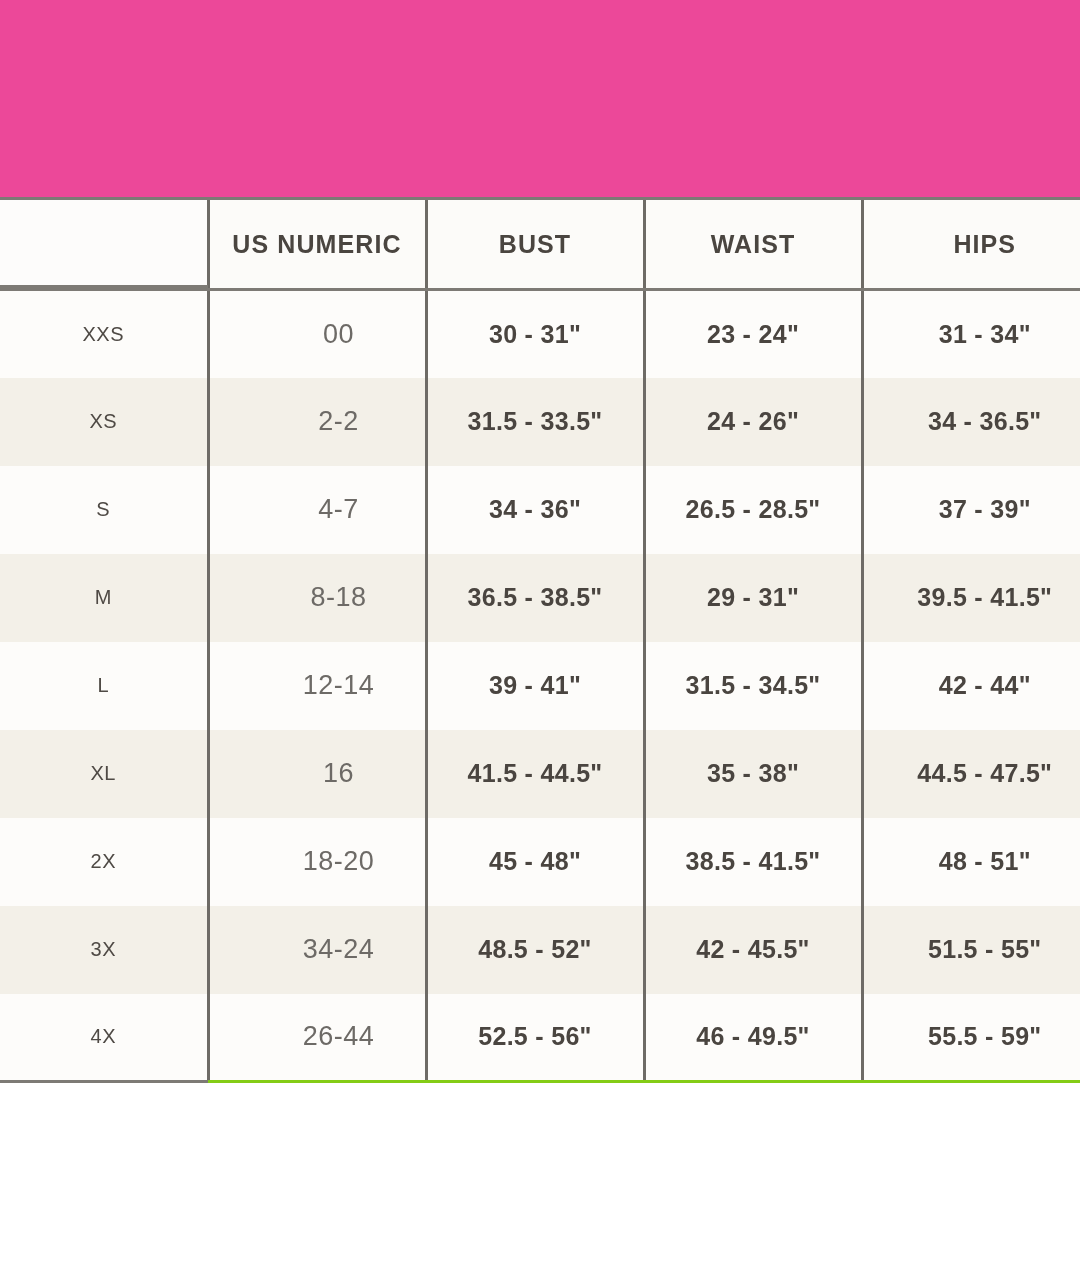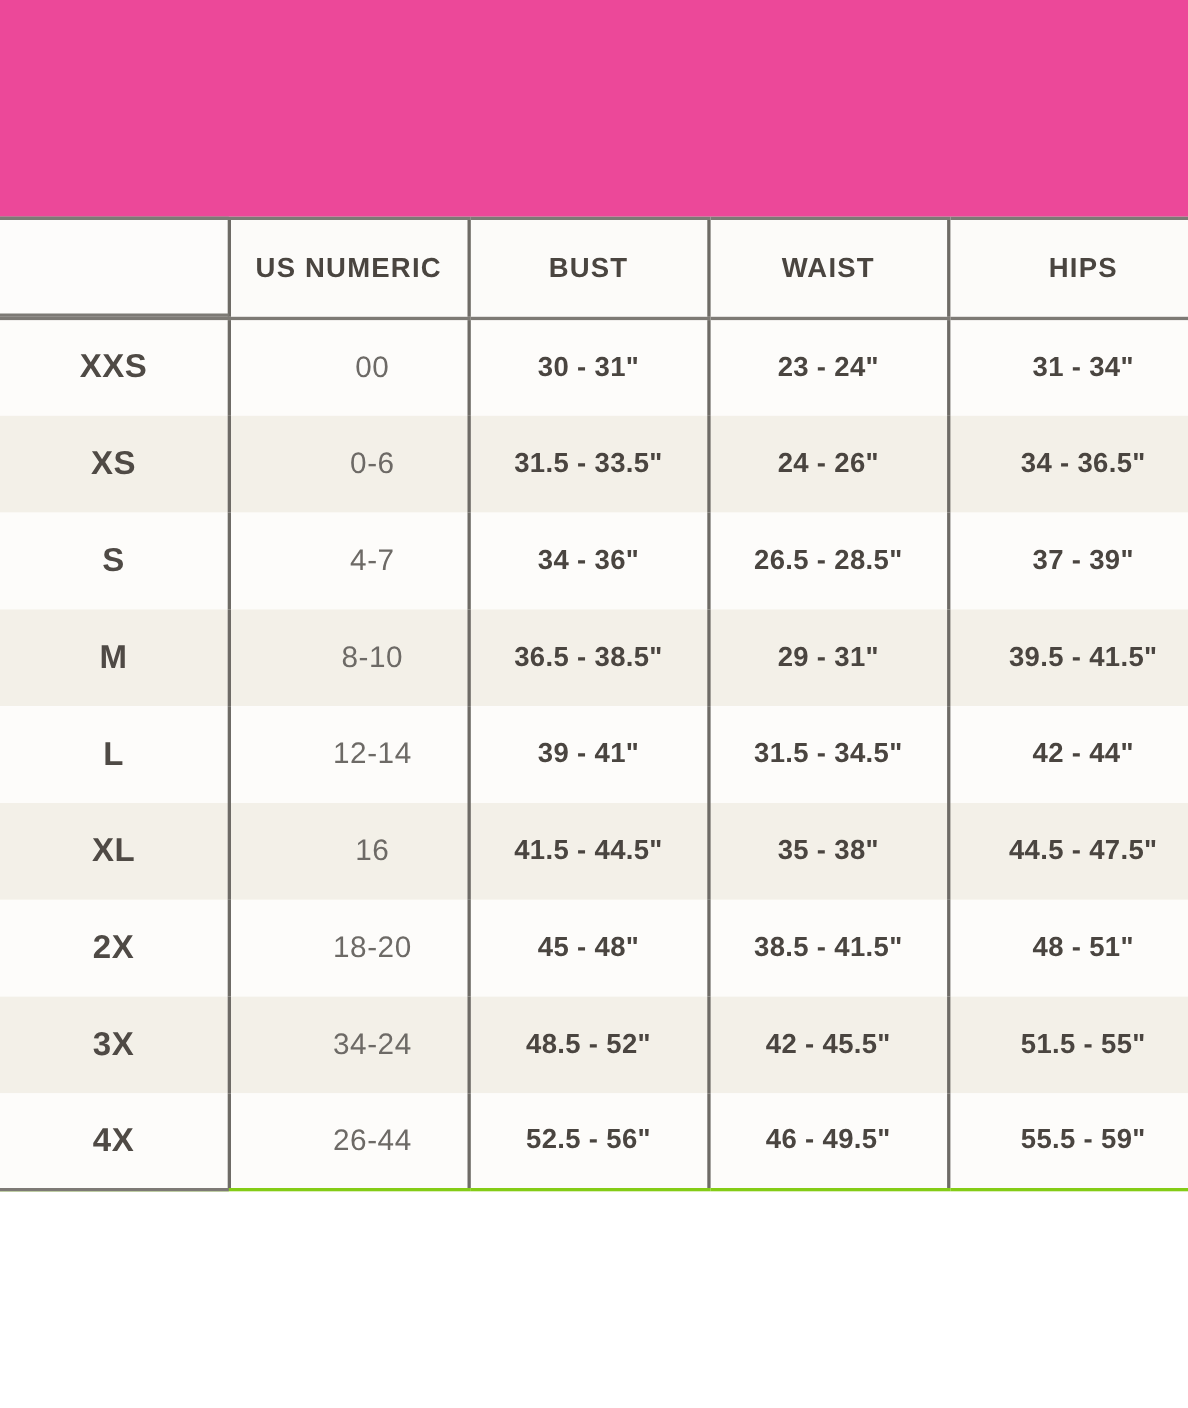--- a/index.html
+++ b/index.html
@@ -72,22 +72,22 @@
     vertical-align: middle;
     padding: 0;
     border-left: 3px solid #6e6b66;
     font-size: 25px;
     color: #4a4540;
   }
 
   
   tbody td.size-cell {
     border-left: none;
-    font-weight: bold;
-    font-size: 30px;
+    font-weight: normal;
+    font-size: 20px;
     color: #4f4a45;
     letter-spacing: 0.5px;
   }
 
   
   tbody td.numeric-cell {
     font-weight: normal;
     color: #6d6a66;
     font-size: 27px;
     letter-spacing: 0.5px;
@@ -154,35 +154,35 @@
       <tbody>
         <tr class="row-light">
           <td class="size-cell">XXS</td>
           <td class="numeric-cell">00</td>
           <td class="measure-cell">30 - 31"</td>
           <td class="measure-cell">23 - 24"</td>
           <td class="measure-cell">31 - 34"</td>
         </tr>
         <tr class="row-beige">
           <td class="size-cell">XS</td>
-          <td class="numeric-cell">0-6</td>
+          <td class="numeric-cell">2-2</td>
           <td class="measure-cell">31.5 - 33.5"</td>
           <td class="measure-cell">24 - 26"</td>
           <td class="measure-cell">34 - 36.5"</td>
         </tr>
         <tr class="row-light">
           <td class="size-cell">S</td>
           <td class="numeric-cell">4-7</td>
           <td class="measure-cell">34 - 36"</td>
           <td class="measure-cell">26.5 - 28.5"</td>
           <td class="measure-cell">37 - 39"</td>
         </tr>
         <tr class="row-beige">
           <td class="size-cell">M</td>
-          <td class="numeric-cell">8-10</td>
+          <td class="numeric-cell">8-18</td>
           <td class="measure-cell">36.5 - 38.5"</td>
           <td class="measure-cell">29 - 31"</td>
           <td class="measure-cell">39.5 - 41.5"</td>
         </tr>
         <tr class="row-light">
           <td class="size-cell">L</td>
           <td class="numeric-cell">12-14</td>
           <td class="measure-cell">39 - 41"</td>
           <td class="measure-cell">31.5 - 34.5"</td>
           <td class="measure-cell">42 - 44"</td>

